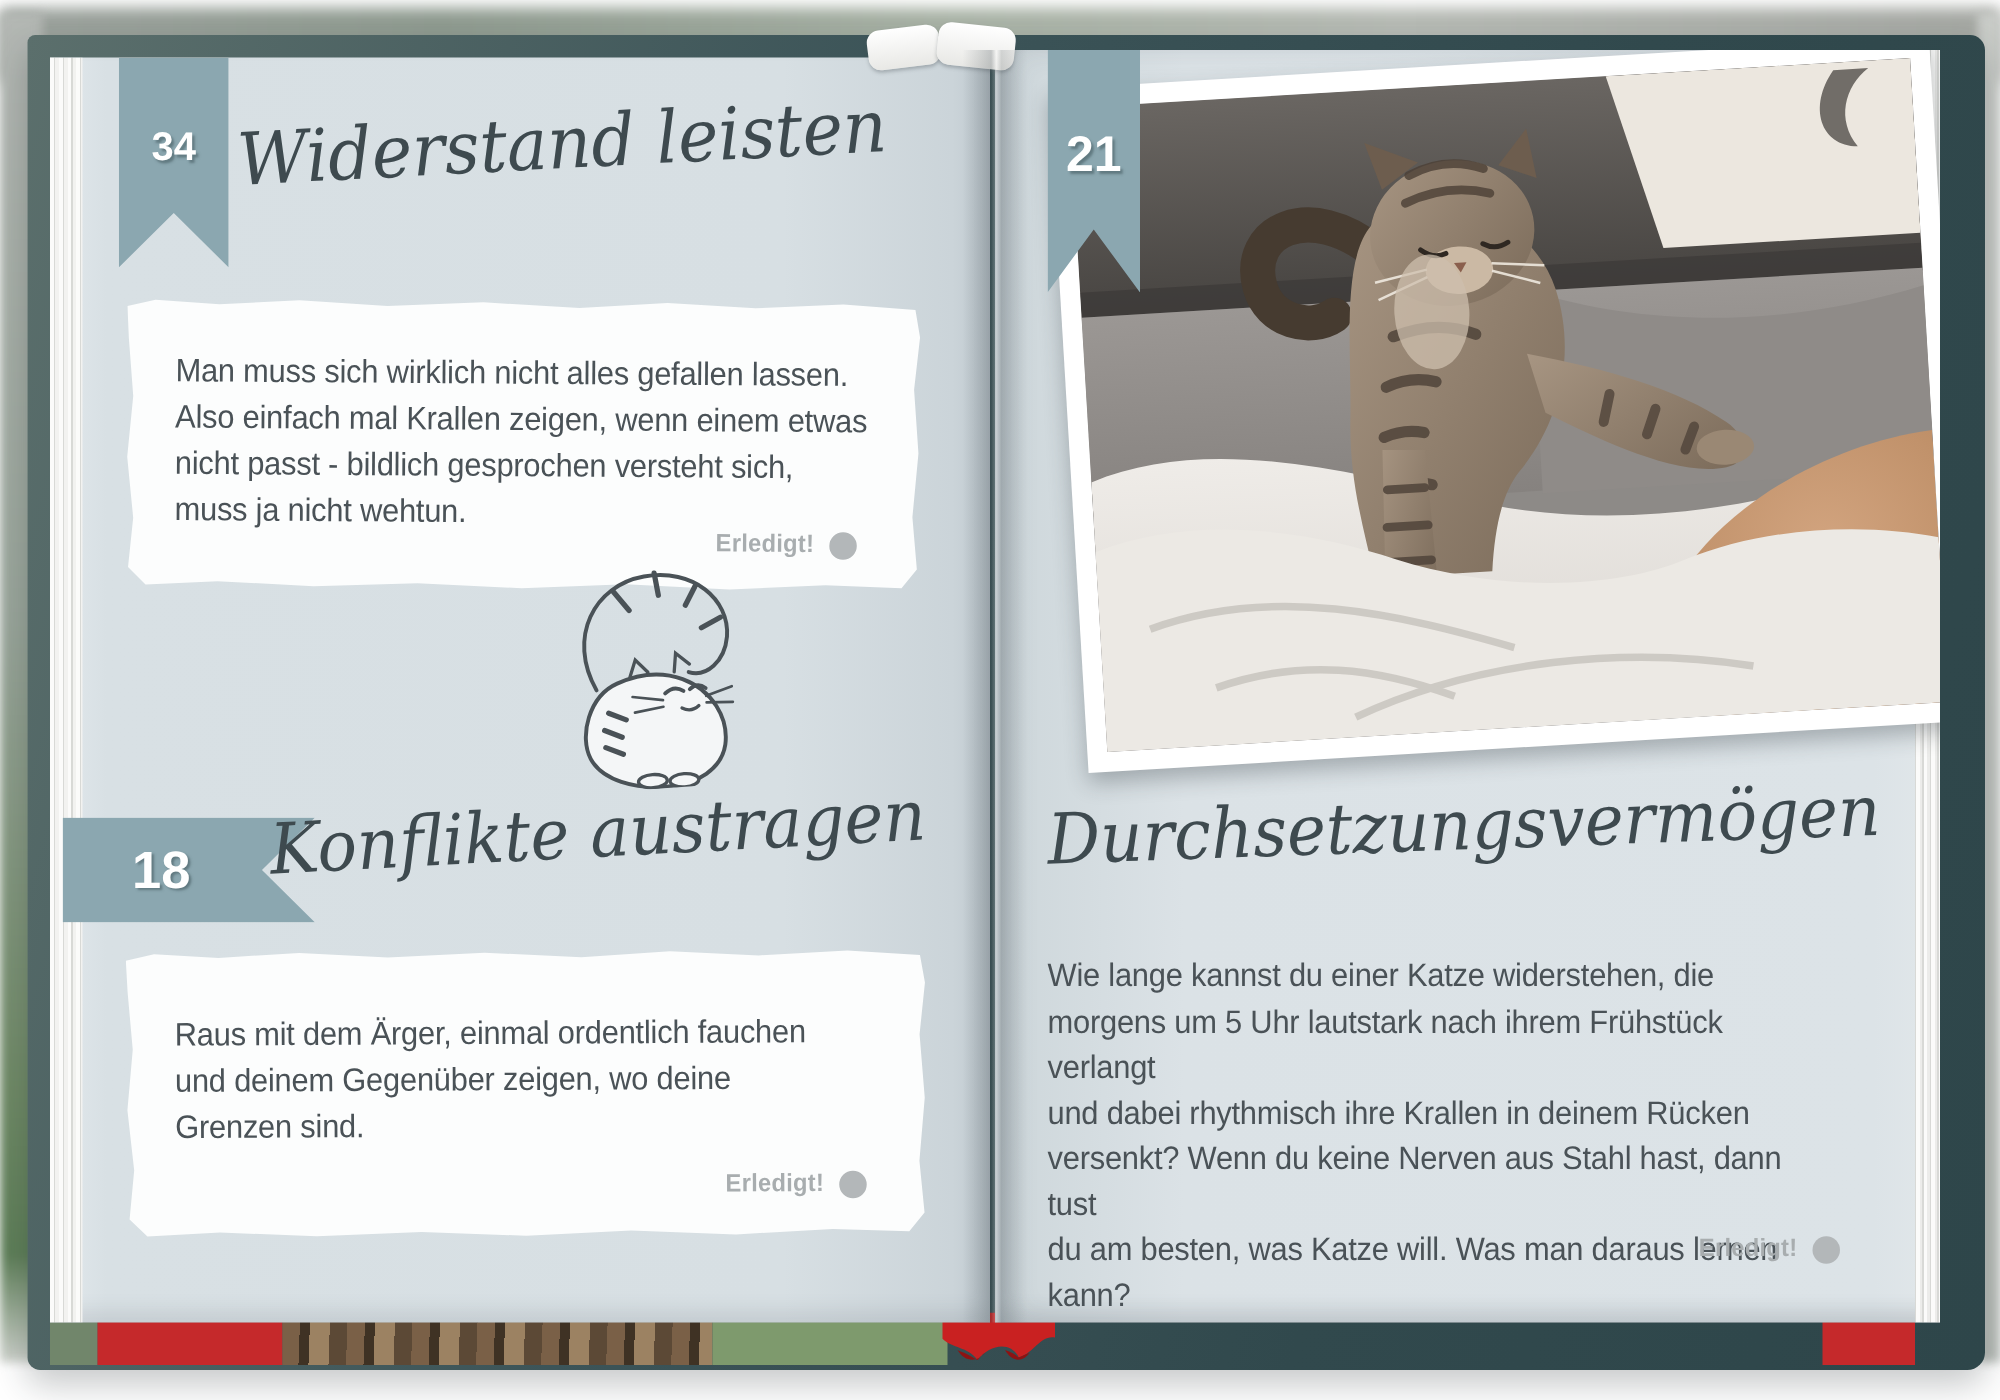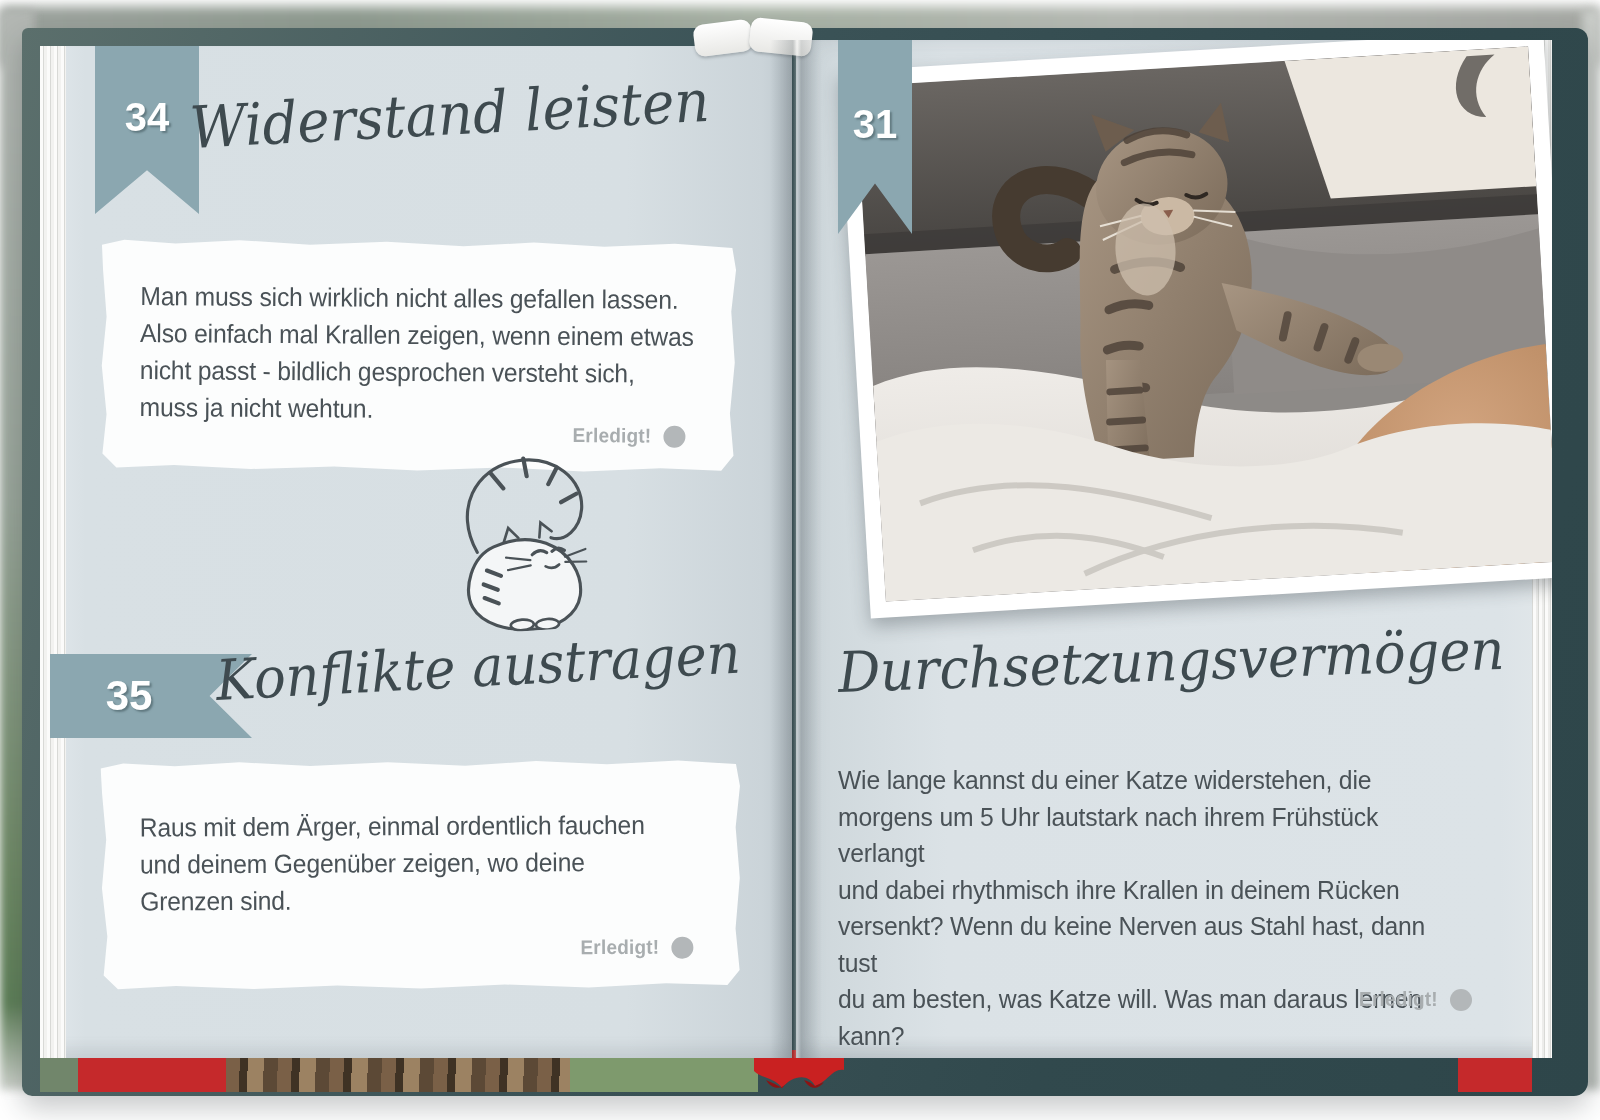--- a/index.html
+++ b/index.html
@@ -51,21 +51,21 @@
     box-shadow:0 2px 3px rgba(80,90,95,.35);z-index:4;}
   .curl.c1{left:694px;top:22px;width:58px;height:32px;transform:rotate(-7deg);}
   .curl.c2{left:750px;top:20px;width:62px;height:34px;transform:rotate(6deg);}
 
   
   .banner{position:absolute;background:var(--banner,#8ba7b0);display:flex;align-items:center;justify-content:center;
     color:#fff;font-weight:bold;z-index:6;
     text-shadow:2px 2px 2px rgba(62,84,90,.55);}
   .banner.vert{clip-path:polygon(0 0,100% 0,100% 100%,50% 74%,0 100%);}
   .banner.flag{clip-path:polygon(0 0,100% 0,79% 50%,100% 100%,0 100%);}
-  .b34{left:55px;top:0;width:104px;height:142px;font-size:40px;padding-bottom:26px;}
+  .b34{left:55px;top:0;width:88px;height:142px;font-size:32px;padding-bottom:26px;}
   .b35{left:10px;top:608px;width:158px;height:84px;font-size:42px;padding-right:44px;}
   .b36{left:42px;top:0;width:74px;height:152px;font-size:40px;padding-top:8px;padding-bottom:34px;}
 
   
   .script-title{position:absolute;font-family:"DejaVu Serif",serif;font-style:italic;
     color:var(--title,#3e4a4f);white-space:nowrap;transform-origin:left center;z-index:6;}
   .t34{left:150px;top:48px;font-size:58px;transform:rotate(-3deg) scaleX(.94);}
   .t35{left:176px;top:602px;font-size:56px;transform:rotate(-3deg) scaleX(.94);}
   .t36{left:42px;top:600px;font-size:56px;transform:rotate(-2deg) scaleX(.94);}
 
@@ -155,21 +155,21 @@
         <path d="M88,108 q7,-6 14,-1 M107,106 q6,-5 12,0" stroke-width="3"></path>
         <path d="M100,120 q7,4 13,-1" stroke-width="2.5"></path>
         <path d="M86,113 l-23,-4 M86,118 l-22,3 M119,112 l20,-6 M119,117 l20,1" stroke-width="2"></path>
         <path d="M44,120 l13,6 M40,133 l13,6 M40,146 l13,6" stroke-width="4"></path>
         <ellipse cx="74" cy="174" rx="11" ry="5" fill="#f4f6f7" stroke-width="2.5"></ellipse>
         <ellipse cx="98" cy="175" rx="11" ry="5" fill="#f4f6f7" stroke-width="2.5"></ellipse>
       </svg>
     </div>
 
     <div class="banner flag b35">
-      <span>35</span>
+      <span>18</span>
     </div>
     <div class="script-title t35">Konflikte austragen</div>
 
     <div class="card card2">
       <div class="card-text">Raus mit dem Ärger, einmal ordentlich fauchen
 und deinem Gegenüber zeigen, wo deine
 Grenzen sind.</div>
       <div class="done-row">
         <span class="lbl">Erledigt!</span>
         <span class="dot"></span>
@@ -255,21 +255,21 @@
           <g stroke="#c6c2bc" stroke-width="6" fill="none" opacity=".8">
             <path d="M40,420 C140,390 240,420 330,452"></path>
             <path d="M200,500 C300,460 420,456 520,478"></path>
             <path d="M90,470 C160,450 220,462 280,488"></path>
           </g>
         </svg>
       </div>
     </div>
 
     <div class="banner vert b36">
-      <span>31</span>
+      <span>21</span>
     </div>
 
     <div class="script-title t36">Durchsetzungsvermögen</div>
 
     <div class="para">Wie lange kannst du einer Katze widerstehen, die
 morgens um 5 Uhr lautstark nach ihrem Frühstück verlangt
 und dabei rhythmisch ihre Krallen in deinem Rücken
 versenkt? Wenn du keine Nerven aus Stahl hast, dann tust
 du am besten, was Katze will. Was man daraus lernen kann?
 Öfter mal hartnäckig bleiben (- also nicht der Katze

